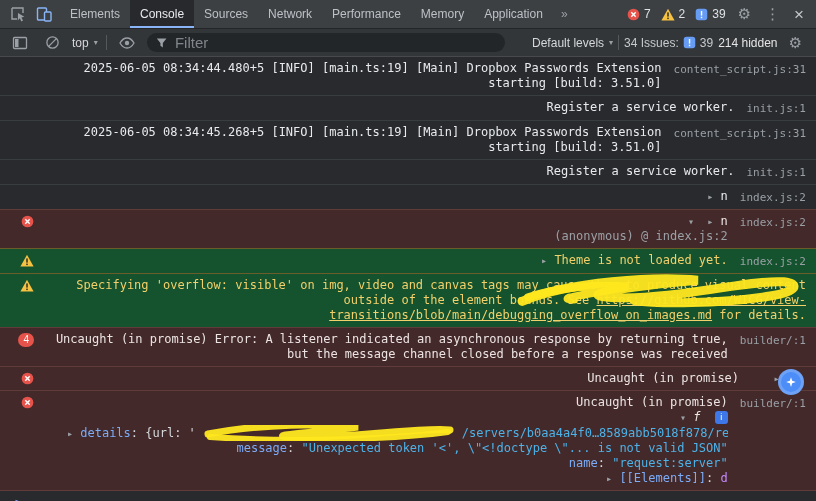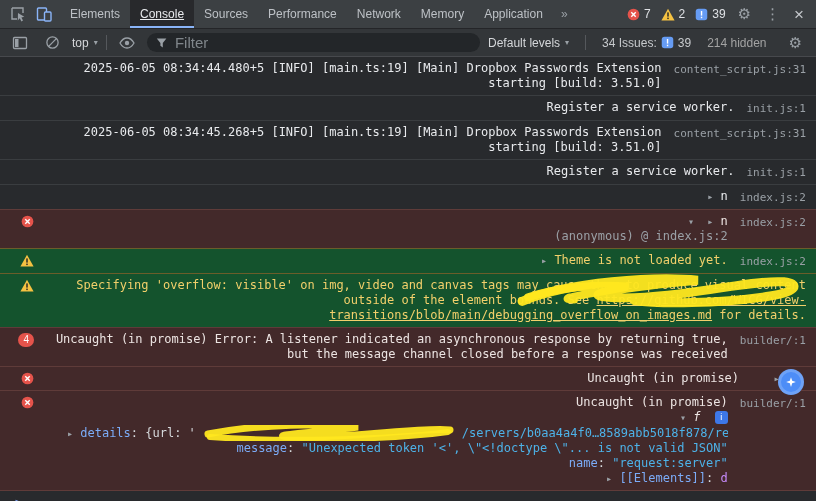--- a/index.html
+++ b/index.html
@@ -5,37 +5,37 @@
   html,body{margin:0;padding:0;width:816px;height:501px;overflow:hidden;background:#282a2d;
     font-family:"Liberation Sans",sans-serif;color:#e8eaed;}
   svg{display:block}
   
   .tabbar{height:28px;background:#3c4043;display:flex;align-items:center;padding:0 6px;gap:2px;
     border-bottom:1px solid #242528;}
   .icon-btn{width:24px;height:22px;display:flex;align-items:center;justify-content:center;
     color:#9aa0a6;flex:none;cursor:pointer;font-size:14px;}
   .tabs{display:flex;height:100%;margin-left:2px;}
   .tab{padding:0 10px;display:flex;align-items:center;font-size:12px;color:#bdc1c6;white-space:nowrap;cursor:pointer;}
-  .tab.active{background:#28292c;color:#e8eaed;box-shadow:inset 0 -2px 0 #8ab4f8;text-decoration:underline;}
+  .tab.active{background:#28292c;color:#e8eaed;box-shadow:inset 0 -2px 0 #8ab4f8;}
   .more-tabs{color:#9aa0a6;padding:0 6px;font-size:12px;cursor:pointer;}
   .badges{display:flex;align-items:center;gap:10px;margin-left:auto;margin-right:4px;}
   .badge{display:flex;align-items:center;gap:4px;font-size:12px;color:#dfe1e5;cursor:pointer;}
   .glyph-btn{color:#9aa0a6;font-size:15px;padding:0 6px;cursor:pointer;}
   .close-btn{font-size:17px;line-height:1;color:#c4c7cb;}
   
   .toolbar2{height:27px;background:#333639;display:flex;align-items:center;padding:0 8px;gap:8px;
     border-bottom:1px solid #47494d;}
   .sep{width:1px;height:15px;background:#55585c;flex:none;}
   .ctx{display:flex;align-items:center;gap:5px;color:#d5d7da;font-size:12px;cursor:pointer;}
   .caret{font-size:8px;color:#9aa0a6;}
   .filter-wrap{flex:1;max-width:340px;display:flex;align-items:center;background:#232629;
     border-radius:12px;height:19px;padding:0 9px;gap:6px;}
   .filter-input{background:transparent;border:none;outline:none;color:#e8eaed;font-size:15px;width:100%;}
   .filter-input::placeholder{color:#80868b;}
-  .right-cluster{display:flex;align-items:center;gap:16px;font-size:12px;color:#c7cacd;margin-left:auto;}
+  .right-cluster{display:flex;align-items:center;gap:5px;font-size:12px;color:#c7cacd;margin-left:auto;}
   .issues-chip{display:flex;align-items:center;gap:4px;cursor:pointer;}
   
   .console{height:446px;background:#282a2d;font-family:"DejaVu Sans Mono",monospace;font-size:12px;
     overflow:hidden;position:relative;}
   .row{display:flex;align-items:flex-start;border-bottom:1px solid #3a3d40;padding:4px 10px 4px 0;
     line-height:15px;position:relative;text-align:right;}
   .gutter{width:34px;flex:none;display:flex;justify-content:flex-end;padding-right:7px;padding-top:1px;}
   .msg{flex:1;min-width:0;word-wrap:break-word;}
   .src{flex:none;margin-left:12px;color:#9aa0a6;font-size:11px;cursor:pointer;white-space:nowrap;padding-top:1px;}
   .row.err{background:#43292a;border-top:1px solid #5f3b39;border-bottom:1px solid #5f3b39;margin-top:-1px;}
@@ -84,22 +84,22 @@
   <span class="icon-btn">
     <svg width="16" height="16" viewBox="0 0 16 16">
         <rect x="1.5" y="2" width="9" height="12" rx="1" fill="none" stroke="#8ab4f8" stroke-width="1.4"></rect>
         <rect x="8.5" y="6" width="6.5" height="9" rx="1" fill="#3c4043" stroke="#8ab4f8" stroke-width="1.4"></rect>
       </svg>
   </span>
   <div class="tabs">
     <div class="tab">Elements</div>
     <div class="tab active">Console</div>
     <div class="tab">Sources</div>
+    <div class="tab">Network</div>
     <div class="tab">Performance</div>
-    <div class="tab">Network</div>
     <div class="tab">Memory</div>
     <div class="tab">Application</div>
   </div>
   <span class="more-tabs">»</span>
   <div class="badges">
     <span class="badge">
       <svg width="13" height="13" viewBox="0 0 14 14">
           <circle cx="7" cy="7" r="6.3" fill="#e5534b"></circle>
           <path d="M4.6 4.6 L9.4 9.4 M9.4 4.6 L4.6 9.4" stroke="#fff" stroke-width="1.5"></path>
         </svg>
@@ -165,21 +165,21 @@
     <span class="sep"></span>
     <span class="issues-chip">
       <span>34 Issues:</span>
       <svg width="13" height="13" viewBox="0 0 14 14">
           <rect x="0.8" y="0.8" width="12.4" height="12.4" rx="3" fill="#669cf4"></rect>
           <rect x="6.3" y="3.2" width="1.5" height="5" fill="#fff"></rect>
           <rect x="6.3" y="9.4" width="1.5" height="1.6" fill="#fff"></rect>
         </svg>
       <span>39</span>
     </span>
-    <span style="color:#a3a3a3;">214 hidden</span>
+    <span style="color:#e5e5e5;">214 hidden</span>
     <span class="glyph-btn">⚙</span>
   </div>
 </div>
 
 <div class="console">
 
   <div class="row">
     <span class="gutter"></span>
     <span class="msg">2025-06-05 08:34:44.480+5 [INFO] [main.ts:19] [Main] Dropbox Passwords Extension starting [build: 3.51.0]</span>
     <span class="src">content_script.js:31</span>

